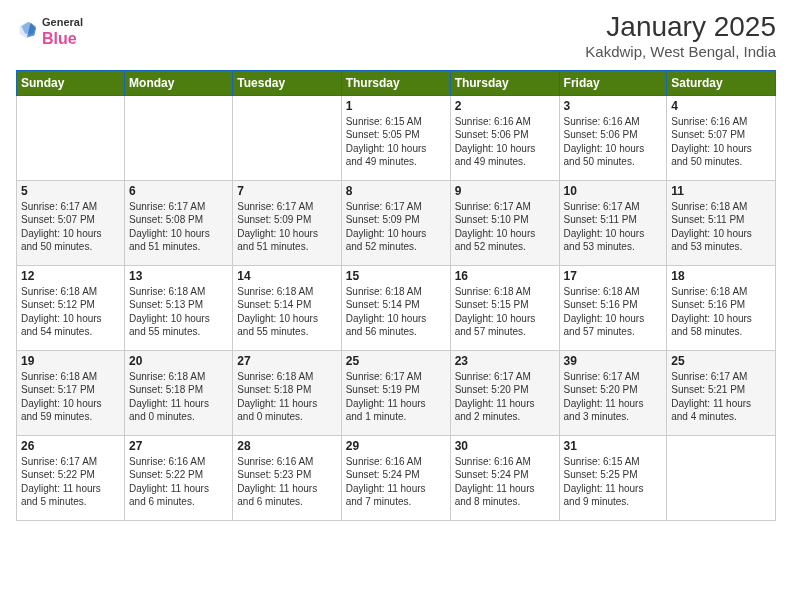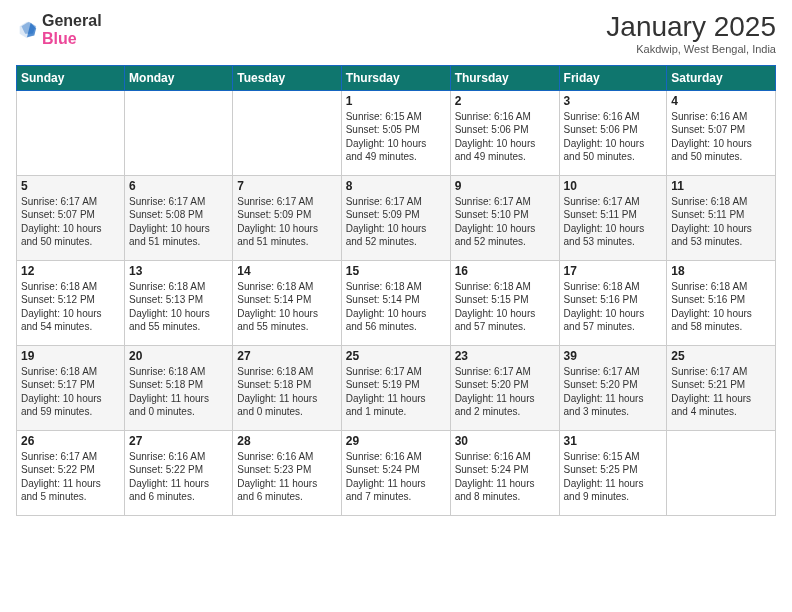--- a/index.html
+++ b/index.html
@@ -19,21 +19,21 @@
       justify-content: space-between;
       align-items: flex-start;
       margin-bottom: 10px;
     }
     .logo {
       display: flex;
       align-items: center;
       gap: 4px;
     }
     .logo-text-general {
-      font-size: 16px;
+      font-size: 11px;
       font-weight: bold;
       color: #333;
       line-height: 1;
     }
     .logo-text-blue {
       font-size: 16px;
       font-weight: bold;
       color: #ec4899;
       line-height: 1;
     }
@@ -44,30 +44,30 @@
     .title-block {
       text-align: right;
     }
     .main-title {
       font-size: 28px;
       font-weight: normal;
       color: #333;
       line-height: 1.1;
     }
     .sub-title {
-      font-size: 11px;
+      font-size: 15px;
       color: #555;
     }
     .calendar {
       width: 100%;
       border-collapse: collapse;
       font-size: 11px;
     }
     .calendar thead tr th {
-      background-color: #0f766e;
+      background-color: #4d7c0f;
       color: #fff;
       padding: 5px 4px;
       text-align: left;
       font-size: 12px;
       font-weight: bold;
       border: 1px solid #1565C0;
     }
     .calendar tbody tr td {
       border: 1px solid #ccc;
       vertical-align: top;

